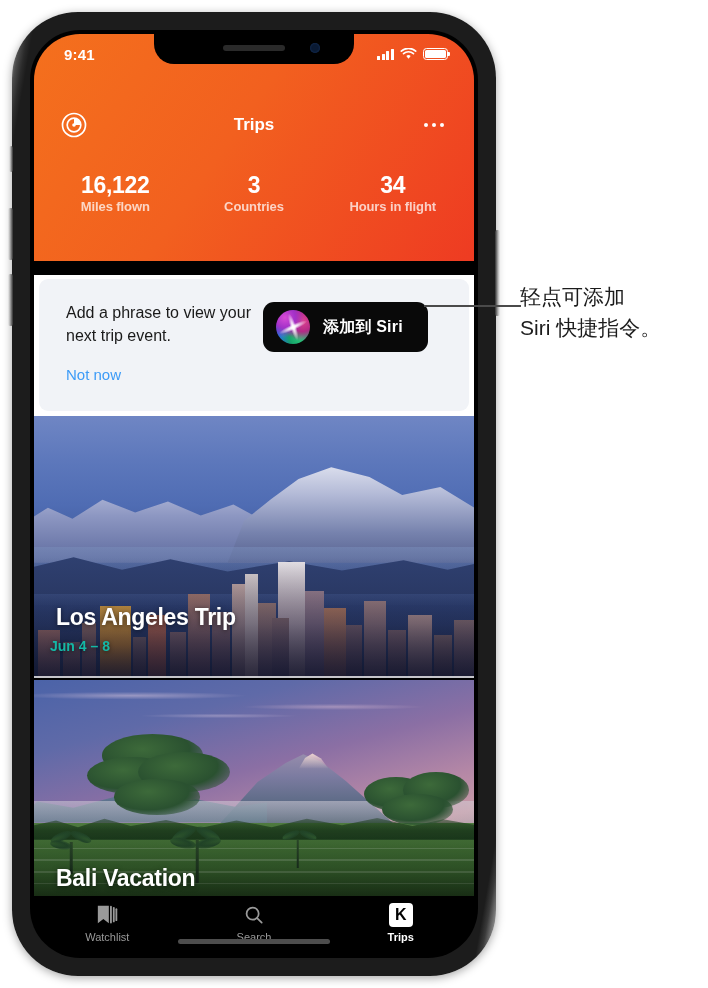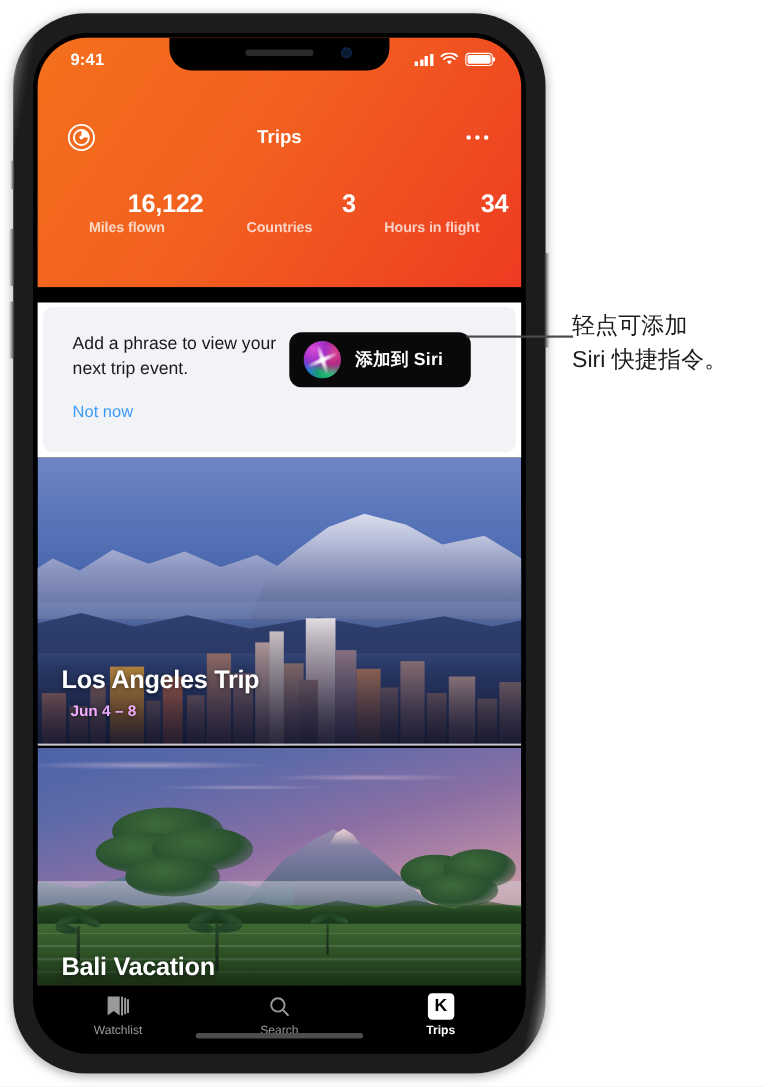--- a/index.html
+++ b/index.html
@@ -170,21 +170,20 @@
     position: absolute;
     top: 138px; left: 0; right: 0;
     display: flex;
     padding: 0 12px;
     box-sizing: border-box;
   }
   .stat { flex:1; text-align:center; }
   .stat .val {
     color:#fff; font-size:23px; font-weight:bold; line-height:26px;
     letter-spacing:-0.3px;
-    text-align:right;
   }
   .stat .lbl {
     color: rgba(255,255,255,0.74);
     font-size:13px; font-weight:bold; line-height:18px;
     letter-spacing:-0.1px;
   }
   #see-stats-btn {
     position: absolute;
     left: 16px; right: 16px;
     top: 205px;
@@ -274,22 +273,22 @@
   #trip-bali { top: 646px; height: 216px; }
 
   .trip-title {
     position:absolute; left:22px;
     color:#fff; font-size:23px; font-weight:bold;
     letter-spacing:-0.3px;
     text-shadow: 0 1px 5px rgba(0,0,0,0.55);
     z-index: 5;
   }
   .trip-date {
-    position:absolute; left:30px;
-    color:#f0abfc; font-size:14px; font-weight:bold;
+    position:absolute; left:16px;
+    color:#14b8a6; font-size:14px; font-weight:bold;
     text-shadow: 0 1px 4px rgba(0,0,0,0.55);
     z-index: 5;
   }
   #la-title { bottom: 47px; }
   #la-date  { bottom: 24px; }
   #bali-title { bottom: 4px; }
 
   
   #la-art { position:absolute; inset:0;
     background: linear-gradient(180deg, #6f86c4 0%, #5c77bb 18%, #4f6cb3 34%, #3c5492 56%, #2b3d6e 76%, #1d2a4d 100%); }

